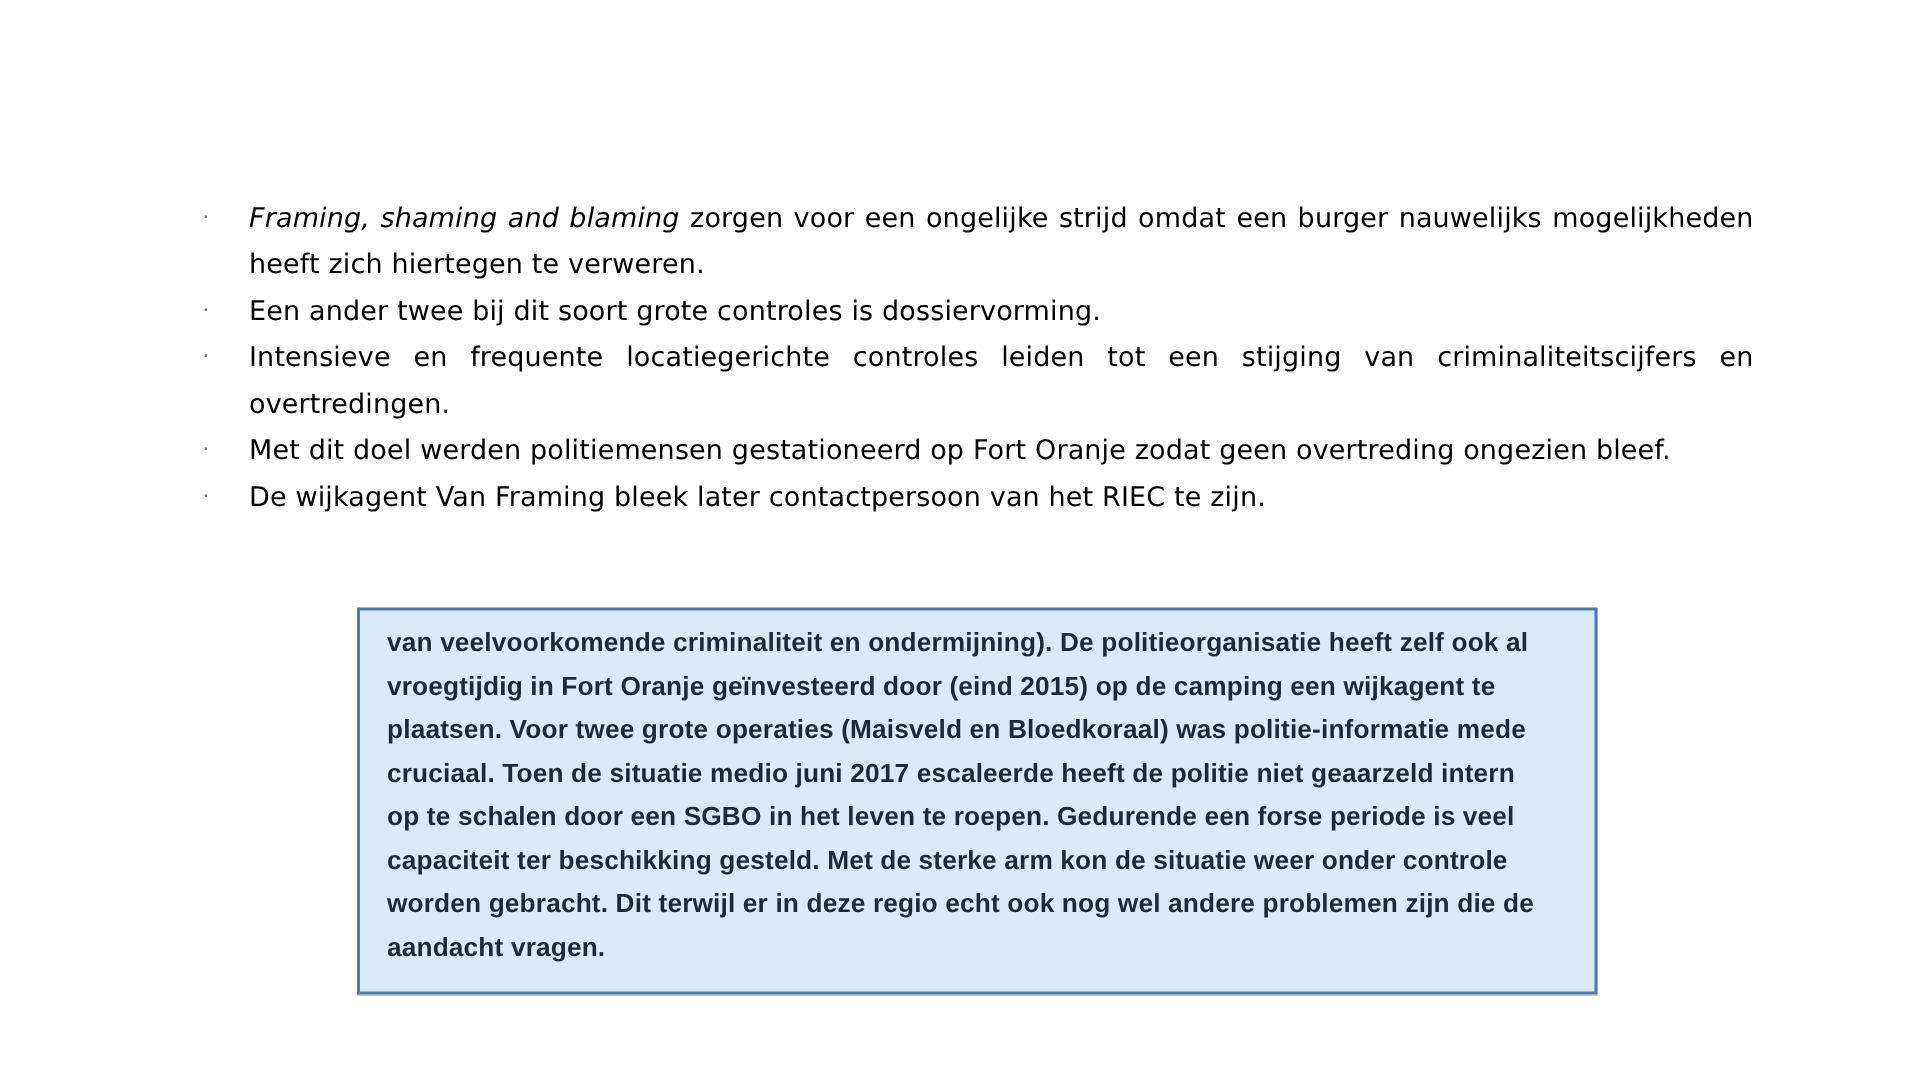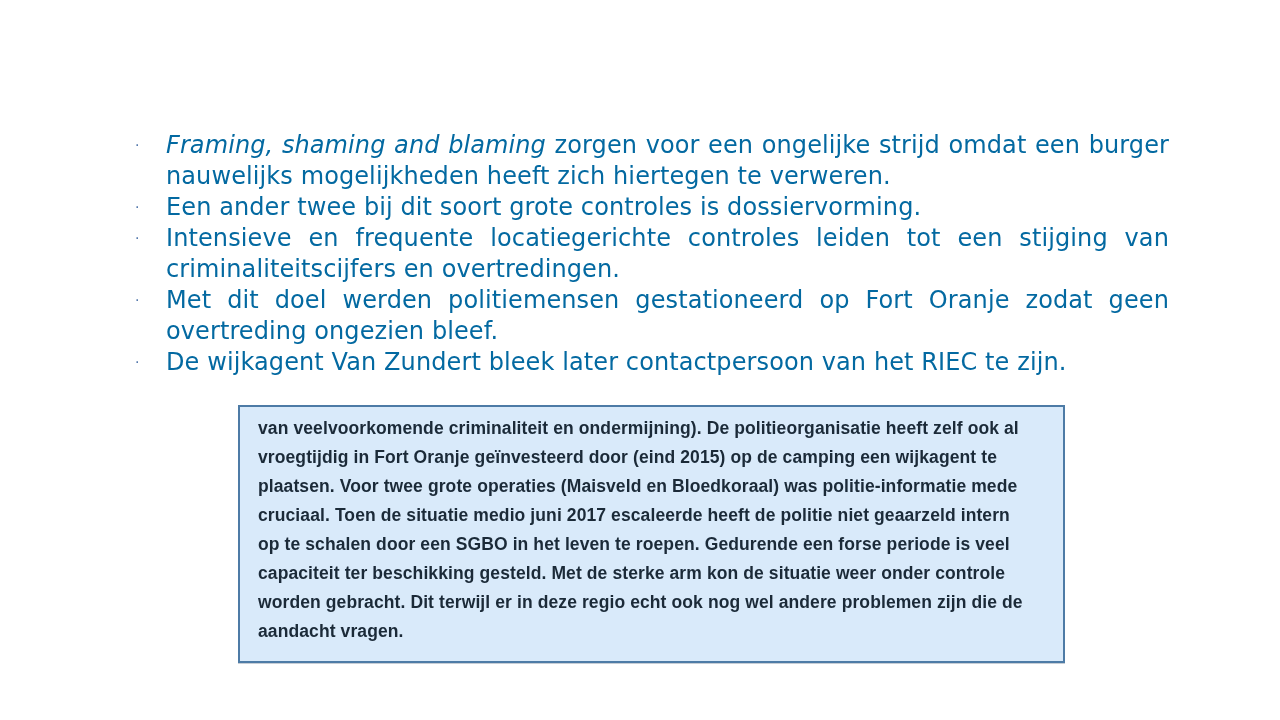--- a/index.html
+++ b/index.html
@@ -26,22 +26,22 @@
     flex: 0 0 33px;
     color: #4b71a8;
     font-size: 14px;
     line-height: 31px;
     text-align: left;
     padding-left: 2px;
     user-select: none;
   }
   .bullet-text {
     flex: 1;
-    color: #0369a1;
-    font-size: 24px;
+    color: #000000;
+    font-size: 18px;
     line-height: 31px;
     text-align: justify;
     letter-spacing: 0.1px;
   }
   .bullet-text .lead-italic {
     font-style: italic;
   }
 
   
   .quote-box {
@@ -85,20 +85,20 @@
     <p class="bullet-text"><span>Intensieve en frequente locatiegerichte controles leiden tot een stijging van criminaliteitscijfers en overtredingen.</span></p>
   </div>
 
   <div class="bullet-row">
     <span class="bullet-marker">·</span>
     <p class="bullet-text"><span>Met dit doel werden politiemensen gestationeerd op Fort Oranje zodat geen overtreding ongezien bleef.</span></p>
   </div>
 
   <div class="bullet-row">
     <span class="bullet-marker">·</span>
-    <p class="bullet-text"><span>De wijkagent Van Zundert bleek later contactpersoon van het RIEC te zijn.</span></p>
+    <p class="bullet-text"><span>De wijkagent Van Framing bleek later contactpersoon van het RIEC te zijn.</span></p>
   </div>
 
 </div>
 
 <div class="quote-box">
   <p class="quote-text">van veelvoorkomende criminaliteit en ondermijning). De politieorganisatie heeft zelf ook al vroegtijdig in Fort Oranje geïnvesteerd door (eind 2015) op de camping een wijkagent te plaatsen. Voor twee grote operaties (Maisveld en Bloedkoraal) was politie-informatie mede cruciaal. Toen de situatie medio juni 2017 escaleerde heeft de politie niet geaarzeld intern op te schalen door een SGBO in het leven te roepen. Gedurende een forse periode is veel capaciteit ter beschikking gesteld. Met de sterke arm kon de situatie weer onder controle worden gebracht. Dit terwijl er in deze regio echt ook nog wel andere problemen zijn die de aandacht vragen.</p>
 </div>
 
 </body></html>

